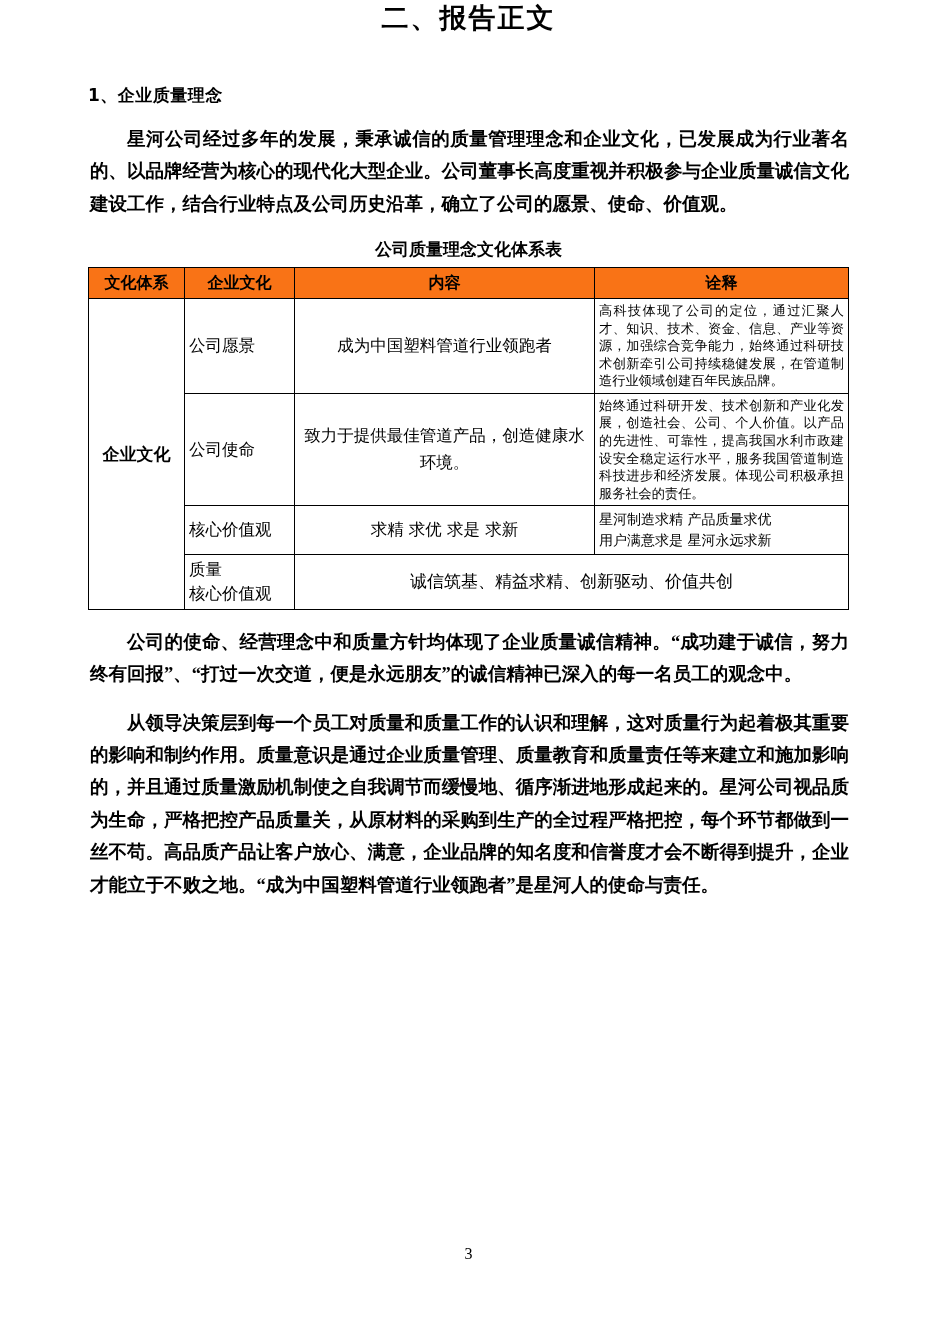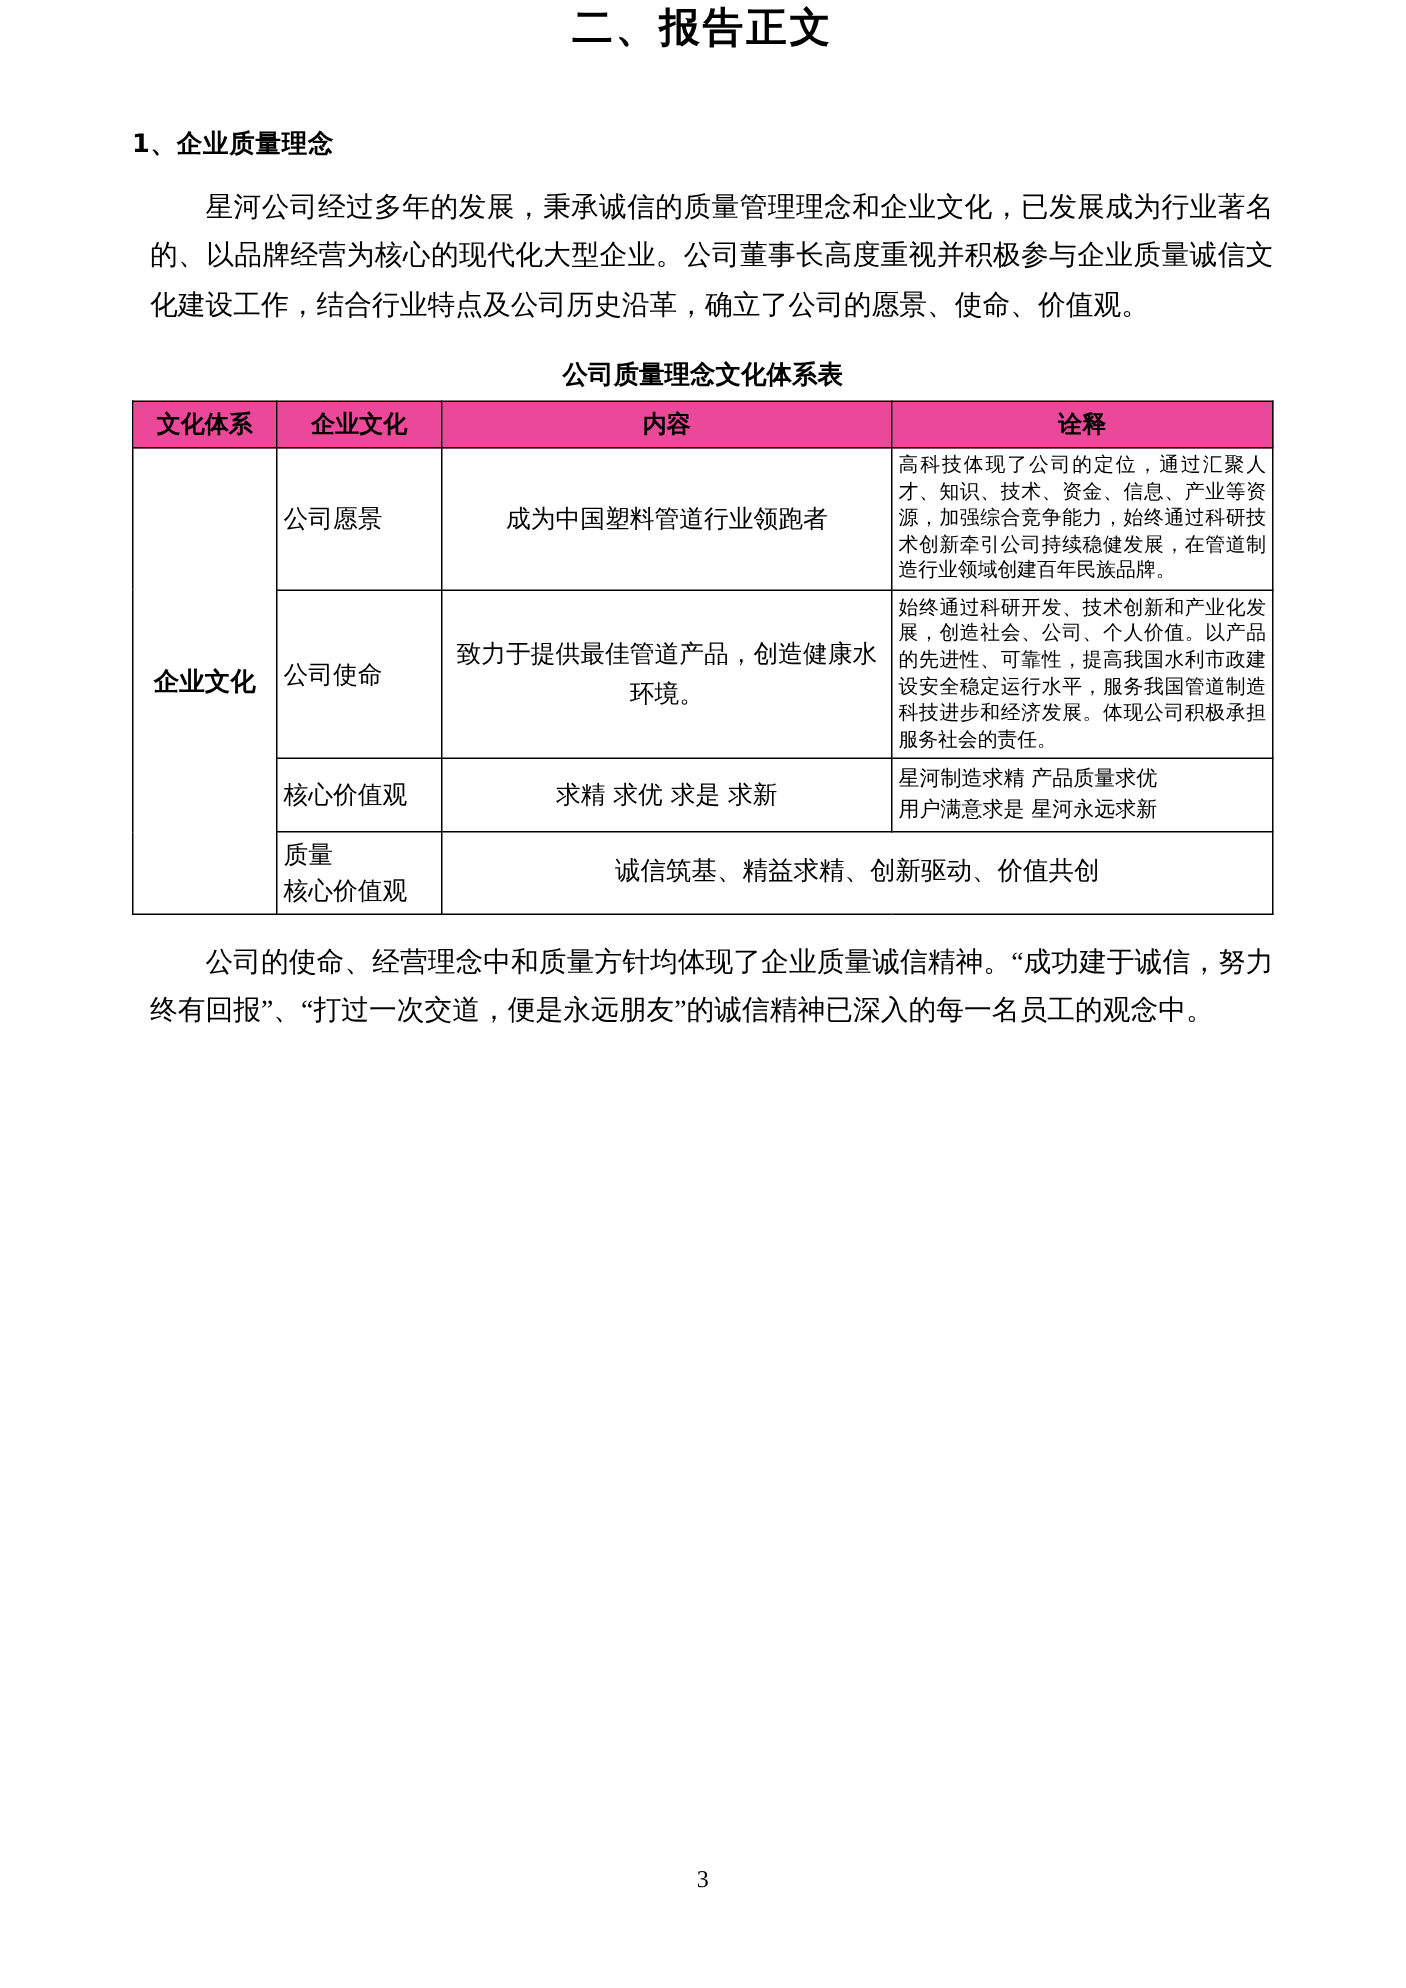--- a/index.html
+++ b/index.html
@@ -36,43 +36,44 @@
     font-size: 17px;
     margin-top: 48px;
     margin-bottom: 0;
     letter-spacing: 0.5px;
   }
   p.body-text {
     font-size: 18.5px;
     line-height: 1.75;
     text-align: justify;
     text-justify: inter-ideograph;
-    margin: 16px 0 0 12px;
+    margin: 16px 0 0 2px;
     text-indent: 2em;
+    font-weight: bold;
   }
   .table-caption {
     text-align: center;
     font-family: "DejaVu Sans", "Liberation Sans", sans-serif;
     font-weight: bold;
     font-size: 17px;
     margin-top: 18px;
     margin-bottom: 6px;
   }
   table.culture-table {
     border-collapse: collapse;
     width: 100%;
     table-layout: fixed;
   }
   table.culture-table td, table.culture-table th {
     border: 1px solid #000000;
     padding: 3px 4px;
     vertical-align: middle;
   }
   table.culture-table thead th {
-    background: #ec4899;
+    background: #f97316;
     font-family: "DejaVu Sans", "Liberation Sans", sans-serif;
     font-weight: bold;
     font-size: 16px;
     text-align: center;
     height: 26px;
     padding: 2px 4px;
   }
   .col-system { width: 96px; }
   .col-culture { width: 110px; }
   .col-content { width: 300px; }
@@ -173,16 +174,17 @@
       <tr>
         <td class="cell-culture" style="white-space: pre-line;">质量
 核心价值观</td>
         <td class="cell-content wide" colspan="2">诚信筑基、精益求精、创新驱动、价值共创</td>
       </tr>
     </tbody>
   </table>
 
   <p class="body-text">公司的使命、经营理念中和质量方针均体现了企业质量诚信精神。“成功建于诚信，努力终有回报”、“打过一次交道，便是永远朋友”的诚信精神已深入的每一名员工的观念中。</p>
 
+  <p class="body-text">从领导决策层到每一个员工对质量和质量工作的认识和理解，这对质量行为起着极其重要的影响和制约作用。质量意识是通过企业质量管理、质量教育和质量责任等来建立和施加影响的，并且通过质量激励机制使之自我调节而缓慢地、循序渐进地形成起来的。星河公司视品质为生命，严格把控产品质量关，从原材料的采购到生产的全过程严格把控，每个环节都做到一丝不苟。高品质产品让客户放心、满意，企业品牌的知名度和信誉度才会不断得到提升，企业才能立于不败之地。“成为中国塑料管道行业领跑者”是星河人的使命与责任。</p>
 
   <div class="page-number">3</div>
 
 </div>
 
 </body></html>

